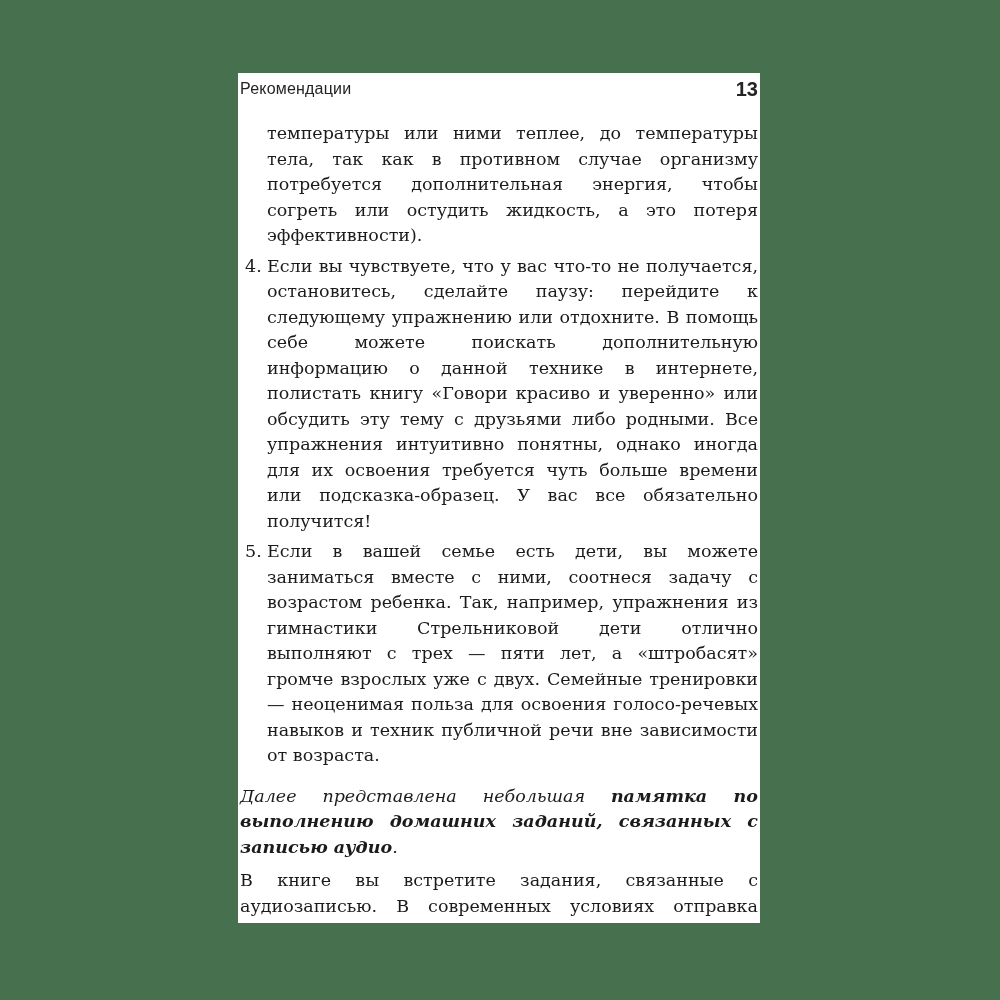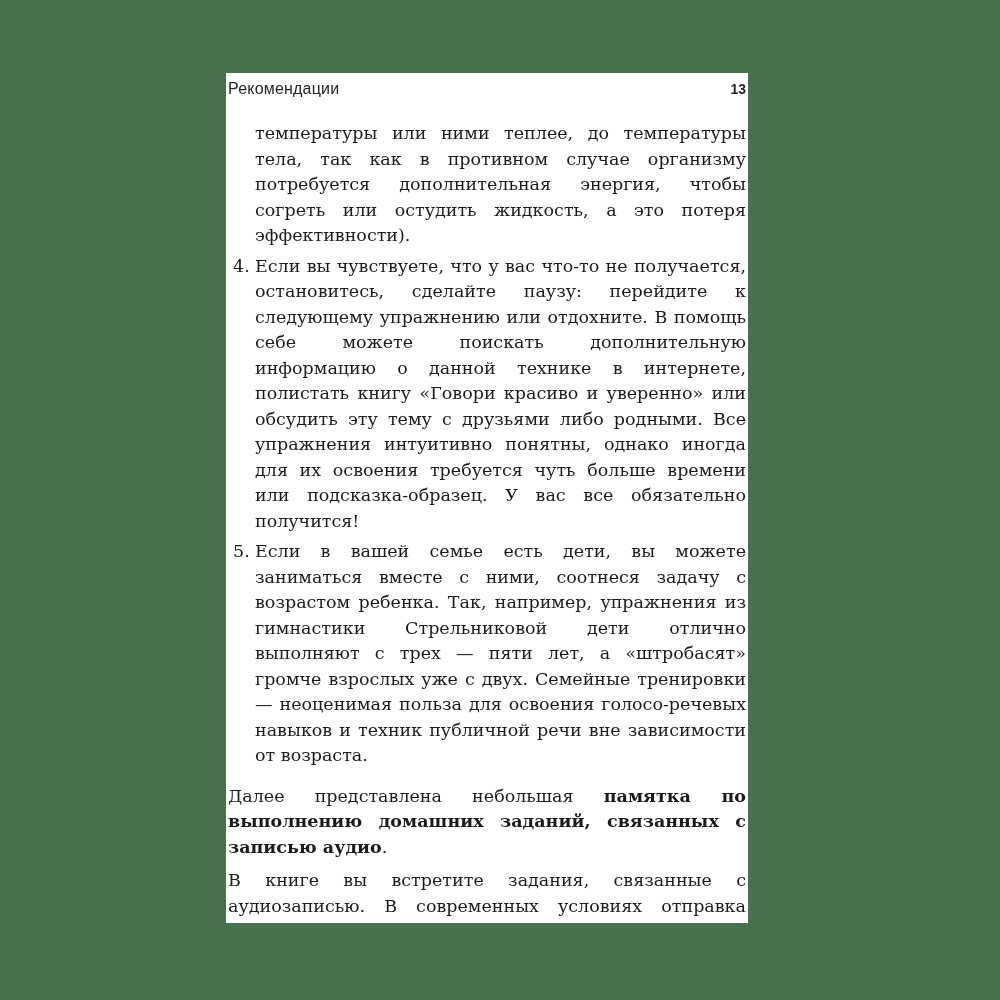--- a/index.html
+++ b/index.html
@@ -12,21 +12,21 @@
   }
   .stage {
     position: relative;
     width: 1000px;
     height: 1000px;
     background: #47704E;
     overflow: hidden;
   }
   .page {
     position: absolute;
-    left: 226px;
+    left: 238px;
     top: 73px;
     width: 522px;
     height: 850px;
     background: #ffffff;
     box-sizing: border-box;
     padding: 7px 2px 4px 2px;
     overflow: hidden;
   }
   .page-header {
     display: flex;
@@ -35,21 +35,21 @@
     font-family: "Liberation Sans", sans-serif;
     color: #242424;
     margin: 0 0 23px 0;
   }
   .running-title {
     font-size: 16px;
     line-height: 18px;
     letter-spacing: 0.2px;
   }
   .page-number {
-    font-size: 14px;
+    font-size: 20px;
     line-height: 18px;
     font-weight: bold;
   }
   .body-text {
     font-size: 17.5px;
     line-height: 25.5px;
     color: #1b1b1b;
     text-align: justify;
   }
   .cont-paragraph {
@@ -64,20 +64,21 @@
     box-sizing: border-box;
     padding-left: 5px;
     text-align: left;
   }
   .num-item .item-text {
     flex: 1 1 auto;
     text-align: justify;
   }
   .memo-paragraph {
     margin: 15px 0 8px 0;
+    font-style: italic;
   }
   .memo-paragraph .b {
     font-weight: bold;
   }
   .audio-paragraph {
     margin: 0 0 7px 0;
   }
 </style>
 </head>
 <body>

